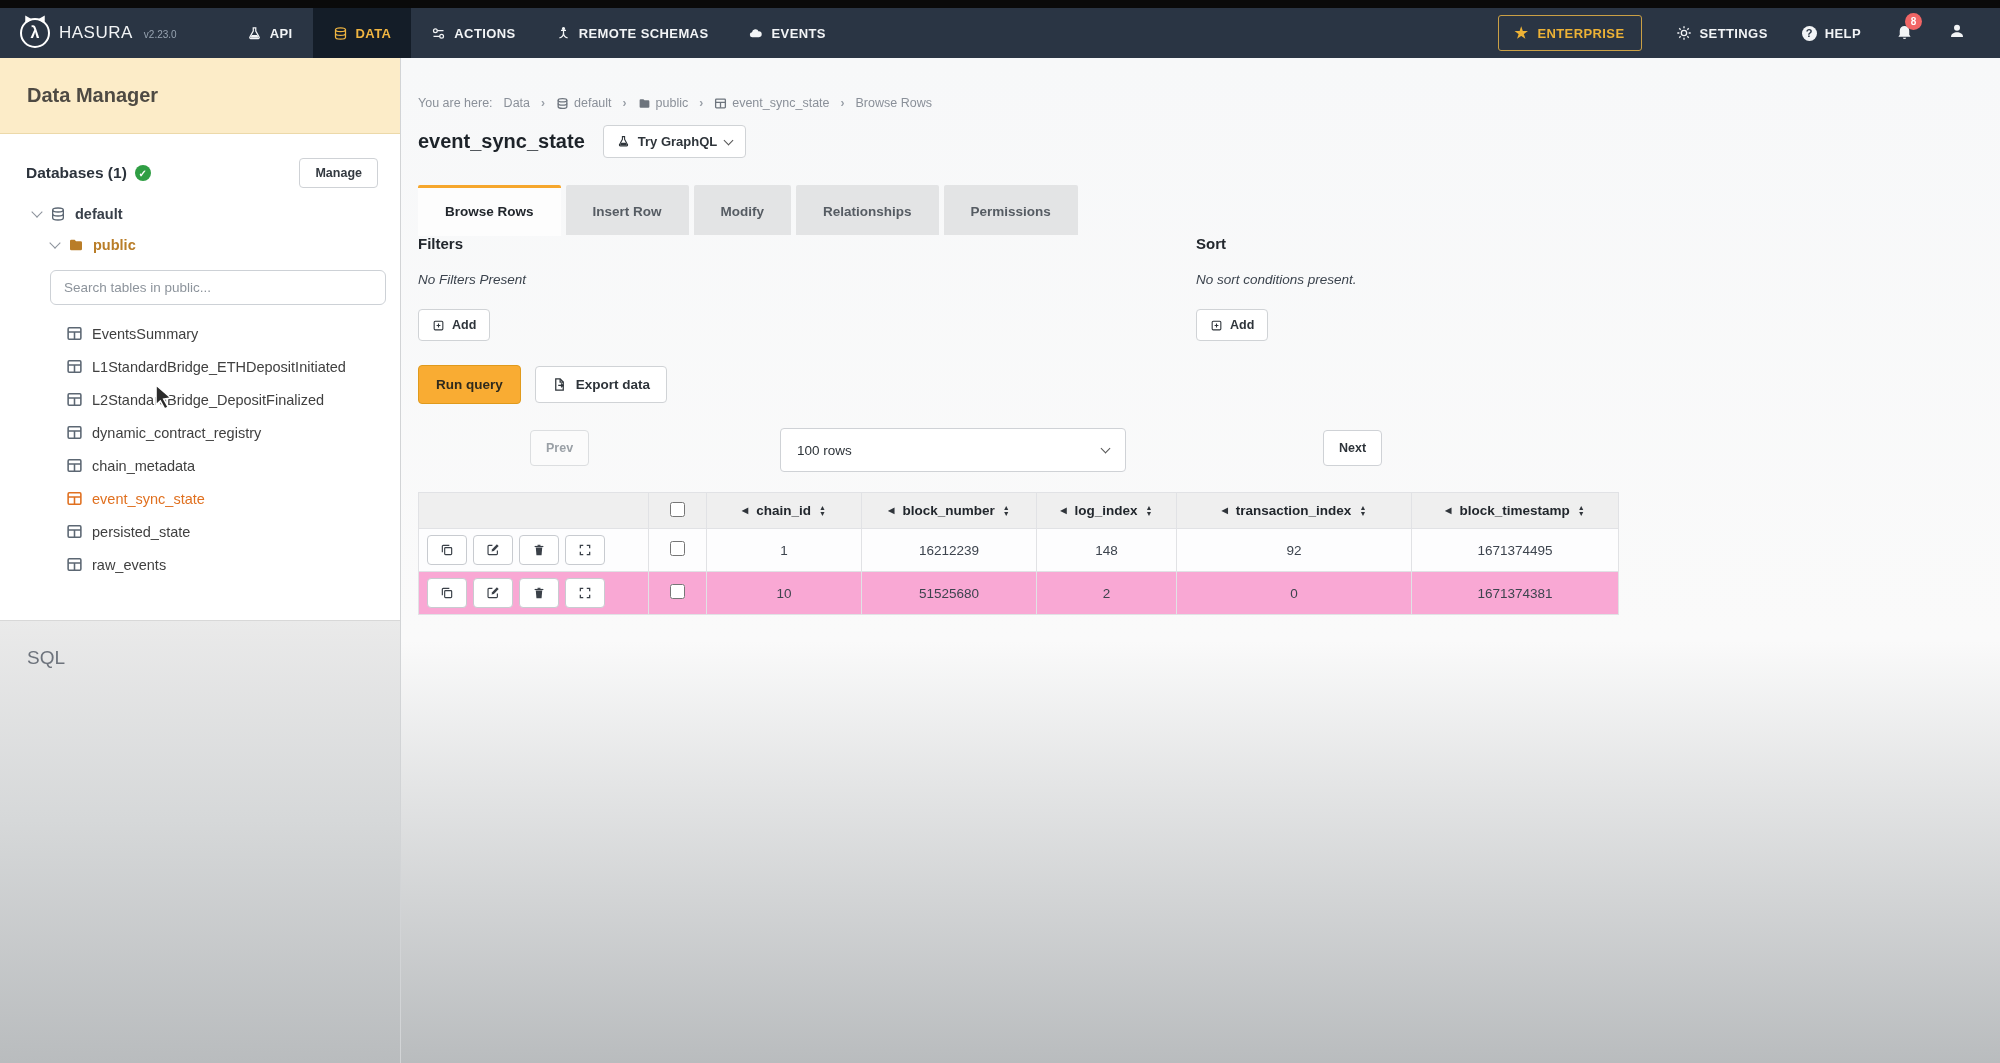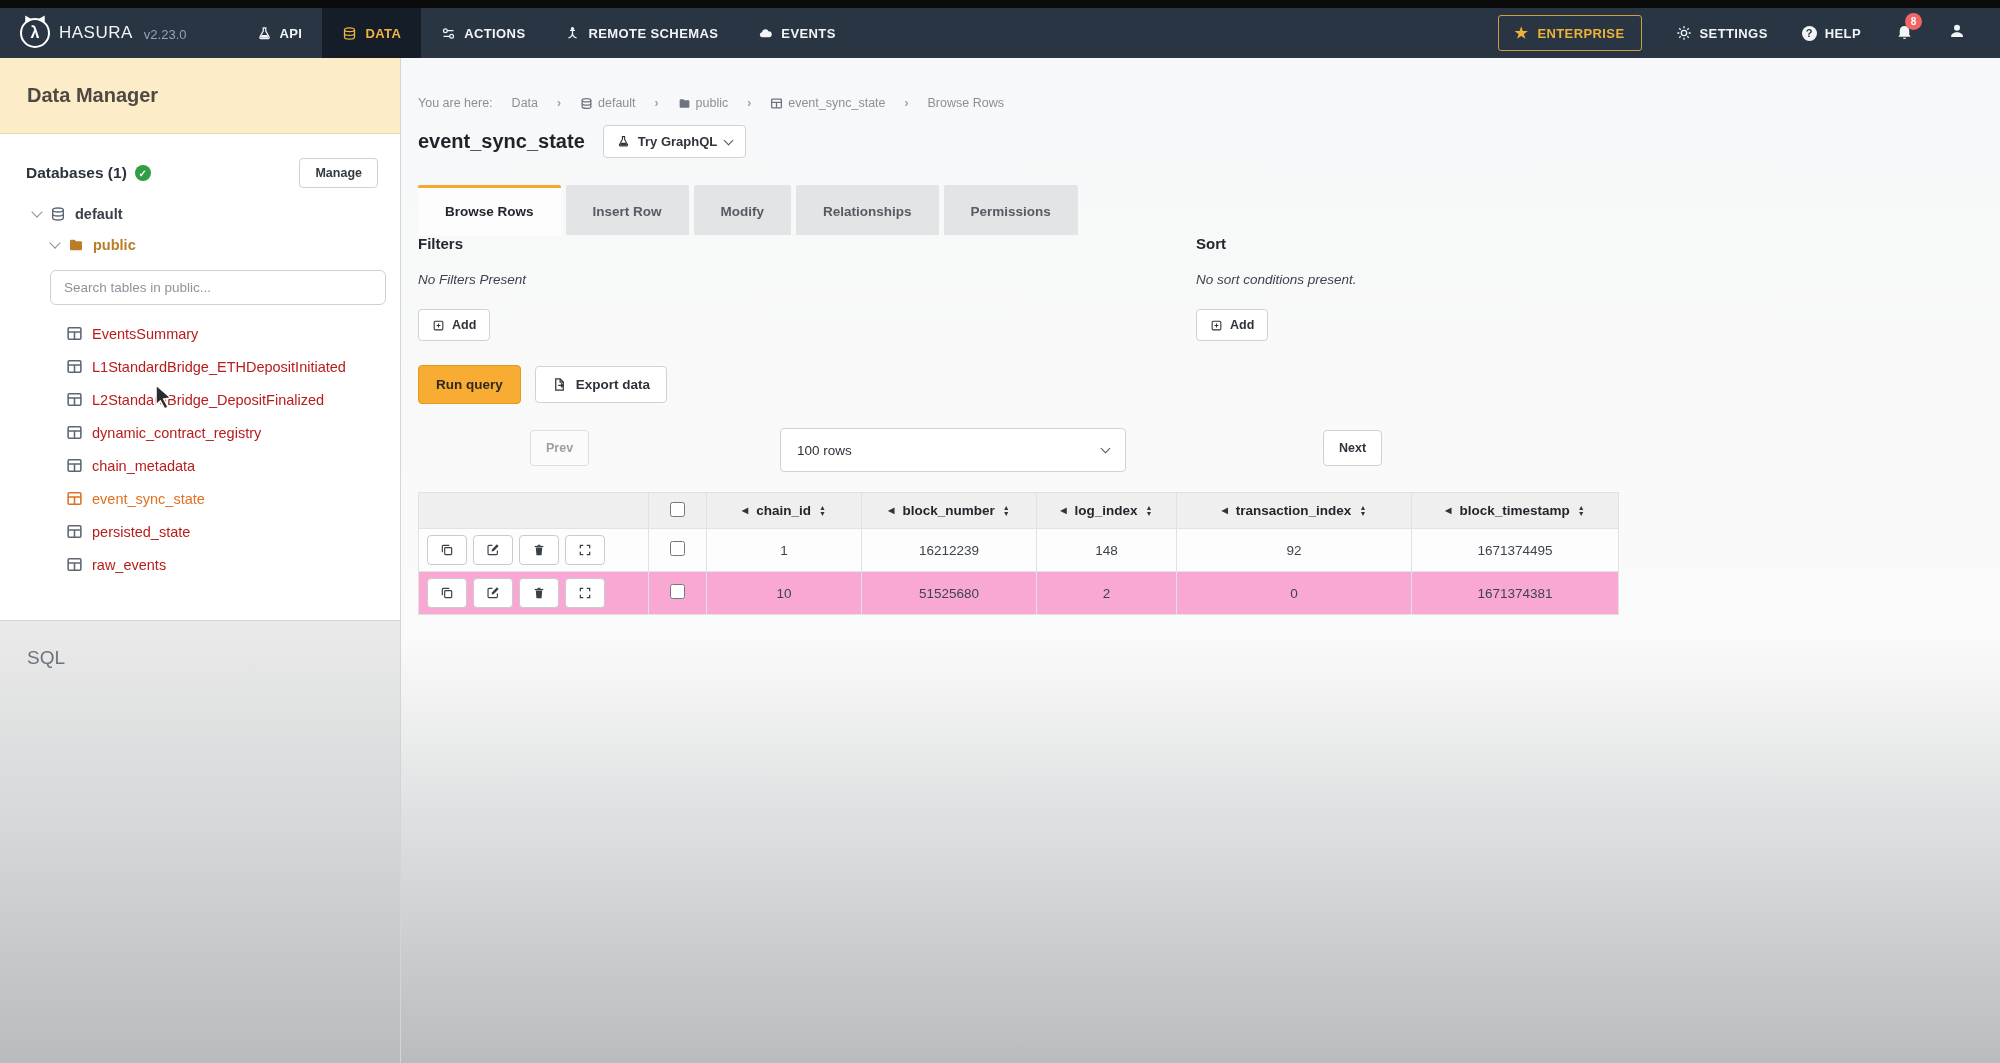--- a/index.html
+++ b/index.html
@@ -12,21 +12,21 @@
             display:flex; align-items:center; color:#f2f4f6; }
   .brand { display:flex; align-items:center; gap:9px; padding:0 26px 0 20px; }
   .logo-mark { width:30px; height:30px; border:2.5px solid #fff; border-radius:50%;
                display:flex; align-items:center; justify-content:center; color:#fff;
                font-size:16px; font-weight:bold; position:relative; }
   .logo-mark:before, .logo-mark:after { content:""; position:absolute; top:-5px; width:0; height:0;
                border-left:4px solid transparent; border-right:4px solid transparent; border-bottom:7px solid #fff; }
   .logo-mark:before { left:1px; transform:rotate(-30deg); }
   .logo-mark:after { right:1px; transform:rotate(30deg); }
   .brand-name { font-size:17px; font-weight:normal; letter-spacing:.5px; }
-  .brand-ver { font-size:13px; color:#97a3b1; margin-left:2px; margin-top:2px; }
+  .brand-ver { font-size:10px; color:#97a3b1; margin-left:2px; margin-top:2px; }
   .nav-items { display:flex; align-items:center; height:100%; margin-left:24px; }
   .nav-item { display:flex; align-items:center; gap:8px; height:100%; padding:0 20px;
               font-size:13px; font-weight:bold; letter-spacing:.4px; cursor:pointer; }
   .nav-item svg { width:15px; height:15px; }
   .nav-item.active { background:#141d28; color:#f0b541; }
   .nav-right { margin-left:auto; display:flex; align-items:center; gap:34px; padding-right:34px; }
   .enterprise-btn { display:flex; align-items:center; gap:9px; border:1px solid #caa045; border-radius:3px;
               padding:8px 16px; color:#edb236; font-size:13px; font-weight:bold; letter-spacing:.4px; cursor:pointer; }
   .enterprise-btn .star { color:#edb236; font-size:15px; }
   .nav-util { display:flex; align-items:center; gap:8px; font-size:13px; font-weight:bold; letter-spacing:.4px; cursor:pointer; }
@@ -59,35 +59,35 @@
   .tree-row svg { width:16px; height:16px; }
   .tree-db-label { font-size:14.5px; font-weight:bold; color:#39404a; }
   .tree-schema-label { font-size:14.5px; font-weight:bold; color:#b97d28; }
   .db-icon-gray { color:#5c6773; } .folder-gold { color:#b97d28; }
   .search-input { display:block; margin:10px 14px 12px 50px; width:336px; height:35px;
                border:1px solid #cdd1d6; border-radius:6px; padding:0 13px; font-size:13.5px;
                font-family:"Liberation Sans",sans-serif; color:#333; outline:none; }
   .search-input::placeholder { color:#8d949c; }
   .tbl-list { }
   .tbl-item { display:flex; align-items:center; gap:9px; height:33px; padding-left:66px;
-              font-size:14.5px; color:#b91c1c; cursor:pointer; }
+              font-size:14.5px; color:#404040; cursor:pointer; }
   .tbl-item svg { width:17px; height:17px; color:#5c6773; flex:none; }
   .tbl-item .lbl { white-space:nowrap; }
   .tbl-item.selected { color:#e0701f; }
   .tbl-item.selected svg { color:#e0701f; }
   .sql-section { position:absolute; left:0; right:0; top:562px; bottom:0;
               background:linear-gradient(180deg,#eaeaea 0%, #d6d8d9 45%, #b9bcbe 100%);
               border-top:1px solid #d8d8d8; padding:26px 0 0 27px;
               font-size:19px; color:#6d737c; }
 
   
   .main { position:absolute; top:58px; left:400px; right:0; bottom:0; border-left:1px solid #d2d4d6;
           background:linear-gradient(180deg,#f7f8f9 0%, #fafafa 58%, #b9bcbe 100%);
           padding:38px 0 0 17px; }
-  .breadcrumb { display:flex; align-items:center; gap:19px; font-size:12.5px; color:#8a9099; }
+  .breadcrumb { display:flex; align-items:center; gap:11px; font-size:12.5px; color:#8a9099; }
   .breadcrumb svg { width:13px; height:13px; color:#6d747d; }
   .crumb { color:#8a9099; cursor:pointer; }
   .crumb-sep { color:#9aa0a8; font-size:12px; font-weight:bold; }
   .crumb-group { display:flex; align-items:center; gap:5px; cursor:pointer; }
   .title-row { display:flex; align-items:center; gap:18px; margin-top:15px; }
   .page-title { font-size:20px; font-weight:bold; color:#1d2329; }
   .try-graphql { display:flex; align-items:center; gap:8px; background:#fff; border:1px solid #d0d3d6;
           border-radius:4px; padding:8px 13px; font-size:13px; font-weight:bold; color:#2e343a; cursor:pointer; }
   .try-graphql svg { width:13px; height:13px; }
   .chev-sm { width:7px; height:7px; border-right:1.8px solid #555; border-bottom:1.8px solid #555;

